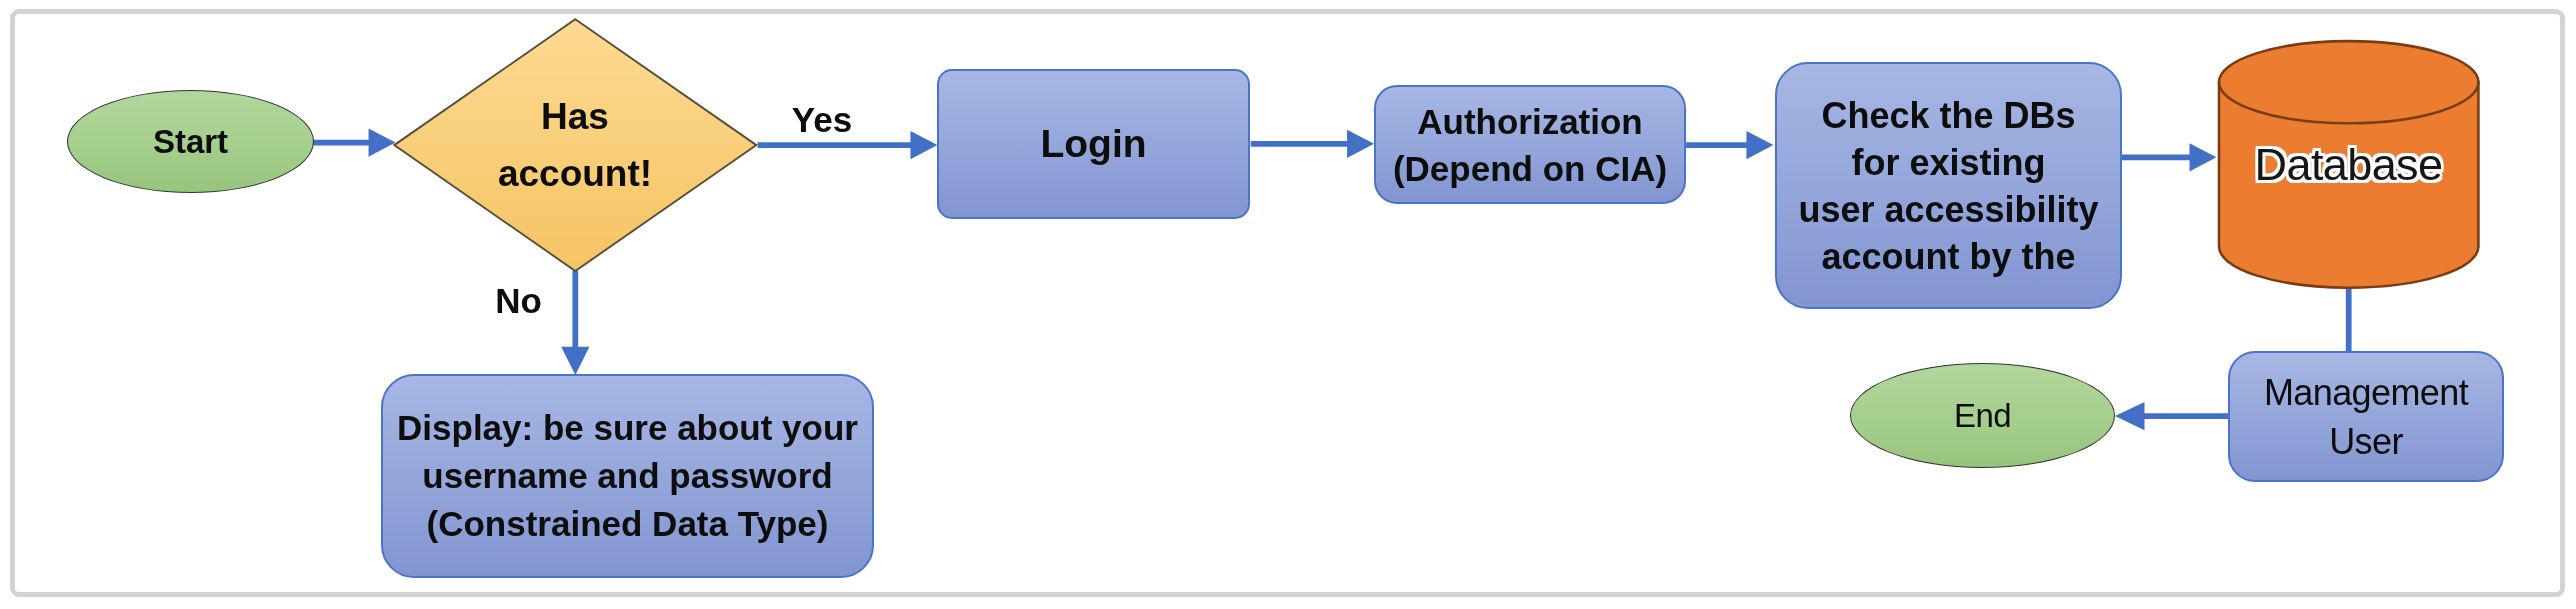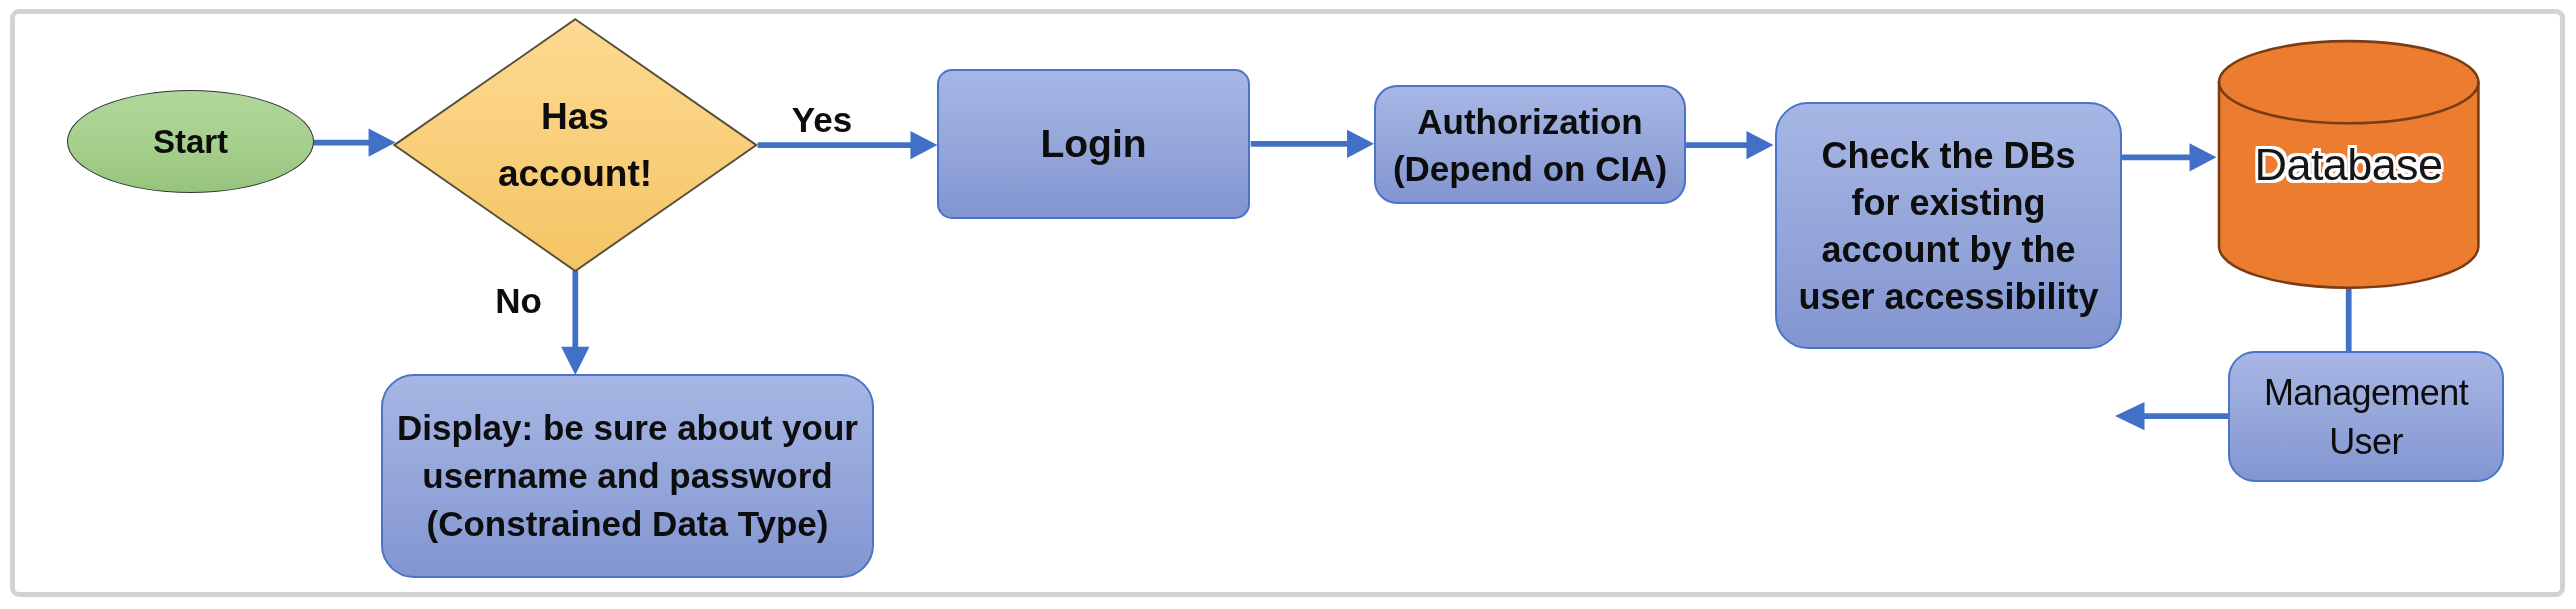--- a/index.html
+++ b/index.html
@@ -22,21 +22,21 @@
   .start-node{left:67px;top:90px;width:247px;height:103px;
         font-size:33px;font-weight:bold;}
   .end-node{left:1850px;top:363px;width:265px;height:105px;
         font-size:33px;font-weight:normal;letter-spacing:-0.6px;}
 
   .login-node{left:937px;top:69px;width:313px;height:150px;border-radius:15px;
         font-size:39px;font-weight:bold;}
   .auth-node{left:1374px;top:85px;width:312px;height:119px;border-radius:23px;
         font-size:35px;font-weight:bold;line-height:47px;}
   .check-node{left:1775px;top:62px;width:347px;height:247px;border-radius:33px;
-        font-size:36px;font-weight:bold;line-height:47px;margin-top:40px;}
+        font-size:36px;font-weight:bold;line-height:47px;}
   .user-node{left:2228px;top:351px;width:276px;height:131px;border-radius:27px;
         font-size:36px;font-weight:normal;letter-spacing:-0.6px;line-height:49px;}
   .display-node{left:337px;top:374px;width:493px;height:204px;border-radius:33px;
         font-size:35px;font-weight:bold;line-height:48px;margin-left:44px;}
 
   .diamond-label{left:394px;top:19px;width:362px;height:252px;
         font-size:37px;font-weight:bold;line-height:57px;}
   .db-label{left:2219px;top:40px;width:259px;height:249px;
         font-size:45px;font-weight:normal;letter-spacing:-0.6px;color:#161616;
         text-shadow:-2.6px -2.6px 0 #fdfdfd,2.6px -2.6px 0 #fdfdfd,-2.6px 2.6px 0 #fdfdfd,
@@ -87,20 +87,23 @@
 
     <g>
       <path d="M3456,128 L3456,384 A202,64 0 0 0 3860,384 L3860,128 Z" fill="#ec7c30" stroke="#7a3c12" stroke-width="4"></path>
       <ellipse cx="3658" cy="128" rx="202" ry="64" fill="#ec7c30" stroke="#7a3c12" stroke-width="4"></ellipse>
     </g>
   </svg>
 
   <div class="node terminator start-node">
     <span>Start</span>
   </div>
+  <div class="node terminator end-node">
+    <span>End</span>
+  </div>
 
   <div class="node diamond-label">
     <div class="lines">
       <div>Has</div>
       <div>account!</div>
     </div>
   </div>
 
   <div class="node process login-node">
     <span>Login</span>
@@ -110,22 +113,22 @@
     <div class="lines">
       <div>Authorization</div>
       <div>(Depend on CIA)</div>
     </div>
   </div>
 
   <div class="node process check-node">
     <div class="lines">
       <div>Check the DBs</div>
       <div>for existing</div>
+      <div>user accessibility</div>
       <div>account by the</div>
-      <div>user accessibility</div>
     </div>
   </div>
 
   <div class="node process user-node">
     <div class="lines">
       <div>Management</div>
       <div>User</div>
     </div>
   </div>
 

